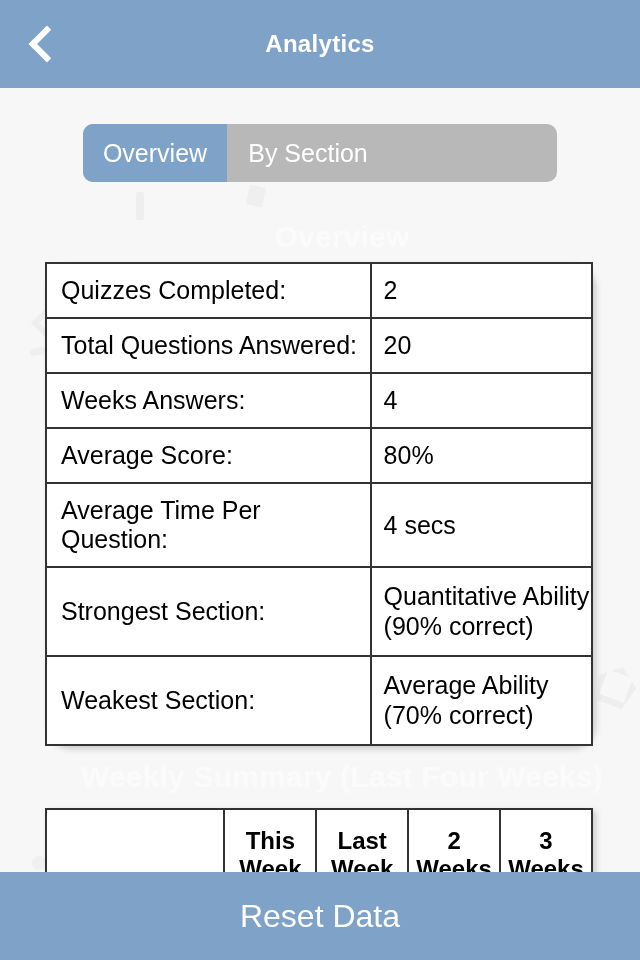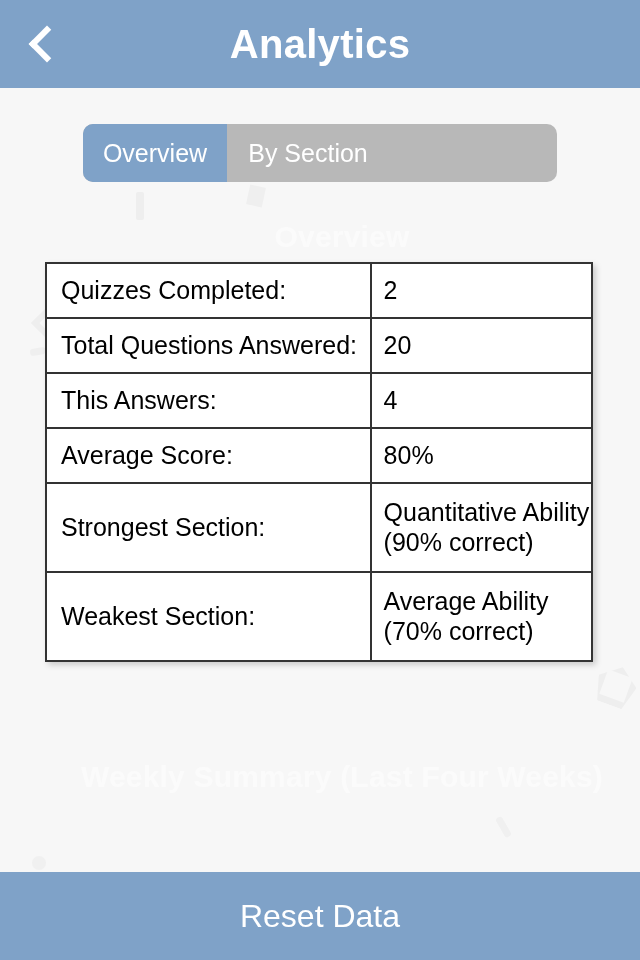--- a/index.html
+++ b/index.html
@@ -103,21 +103,21 @@
     width: 26px; height: 26px;
     border-left: 6px solid #ffffff;
     border-bottom: 6px solid #ffffff;
     transform: rotate(45deg);
     margin-left: 8px;
   }
   .app-title {
     width: 640px;
     text-align: center;
     color: #ffffff;
-    font-size: 40px;
+    font-size: 24px;
     font-weight: bold;
     letter-spacing: 0.3px;
   }
 
   
   .content {
     position: absolute;
     top: 88px; left: 0;
     width: 640px;
     height: 872px;
@@ -178,20 +178,21 @@
     background: #ffffff;
     font-size: 25px;
     color: #000000;
     font-weight: normal;
   }
 
   
   .overview-table {
     left: 45px; top: 174px;
     width: 548px;
+    border-radius: 23px;
   }
   .overview-table td.label {
     width: 326px;
     padding: 12px 0 12px 14px;
   }
   .overview-table td.value {
     width: 222px;
     padding: 12px 0 12px 12px;
   }
   .overview-table td.tall { padding-top: 14px; padding-bottom: 14px; }
@@ -267,44 +268,59 @@
     <tbody>
       <tr>
         <td class="label">Quizzes Completed:</td>
         <td class="value">2</td>
       </tr>
       <tr>
         <td class="label">Total Questions Answered:</td>
         <td class="value">20</td>
       </tr>
       <tr>
-        <td class="label">This Answers:</td>
+        <td class="label">Weeks Answers:</td>
         <td class="value">4</td>
       </tr>
       <tr>
         <td class="label">Average Score:</td>
         <td class="value">80%</td>
+      </tr>
+      <tr>
+        <td class="label">Average Time Per Question:</td>
+        <td class="value">4 secs</td>
       </tr>
       <tr>
         <td class="label tall">Strongest Section:</td>
         <td class="value tall">
           <div class="vline2">Quantitative Ability</div>
           <div class="vline2">(90% correct)</div>
         </td>
       </tr>
       <tr>
         <td class="label tall">Weakest Section:</td>
         <td class="value tall">
           <div class="vline2">Average Ability</div>
           <div class="vline2">(70% correct)</div>
         </td>
       </tr>
     </tbody>
   </table>
 
   <div class="section-heading heading-weekly">Weekly Summary (Last Four Weeks)</div>
 
+  <table class="data-table weekly-table">
+    <thead>
+      <tr>
+        <th class="blank"></th>
+        <th class="wcol">This Week</th>
+        <th class="wcol">Last Week</th>
+        <th class="wcol">2 Weeks</th>
+        <th class="wcol">3 Weeks</th>
+      </tr>
+    </thead>
+  </table>
 
 </div>
 
 <button class="bottom-bar">
   <span>Reset Data</span>
 </button>
 
 </body></html>

